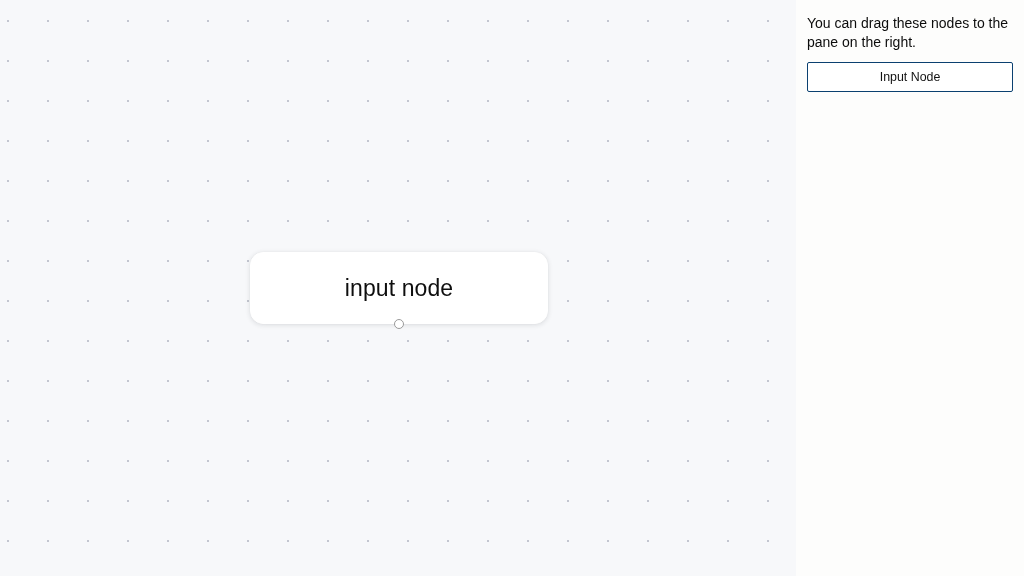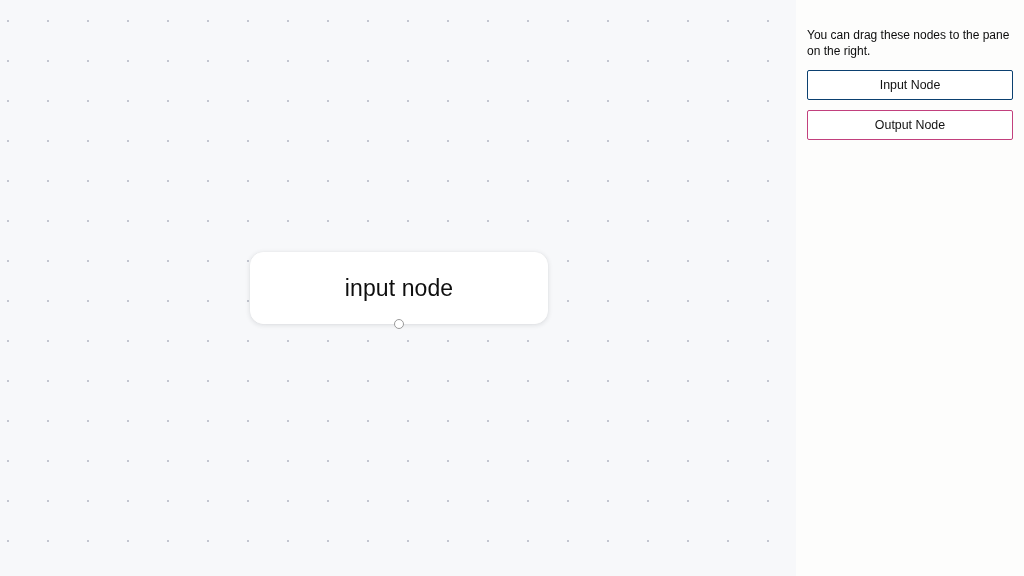--- a/index.html
+++ b/index.html
@@ -76,24 +76,24 @@
     width: 228px;
     height: 576px;
     background: #fdfdfc;
     box-sizing: border-box;
     padding: 11px 11px 0 11px;
     display: flex;
     flex-direction: column;
   }
 
   .sidebar-description {
-    font-size: 12px;
+    font-size: 14px;
     line-height: 1.36;
     color: #0c0c0c;
-    margin: 16px 0 10px 0;
+    margin: 3px 0 10px 0;
     width: 205px;
   }
 
   .node-palette {
     display: flex;
     flex-direction: column;
     gap: 10px;
   }
 
   .dndnode {
@@ -133,20 +133,17 @@
 
     <p class="sidebar-description">You can drag these nodes to the pane on the right.</p>
 
     <div class="node-palette">
 
       <div class="dndnode input" draggable="true">
         <span>Input Node</span>
       </div>
 
 
-      <div class="dndnode output" draggable="true">
-        <span>Output Node</span>
-      </div>
 
     </div>
   </aside>
 
 </div>
 
 </body></html>

